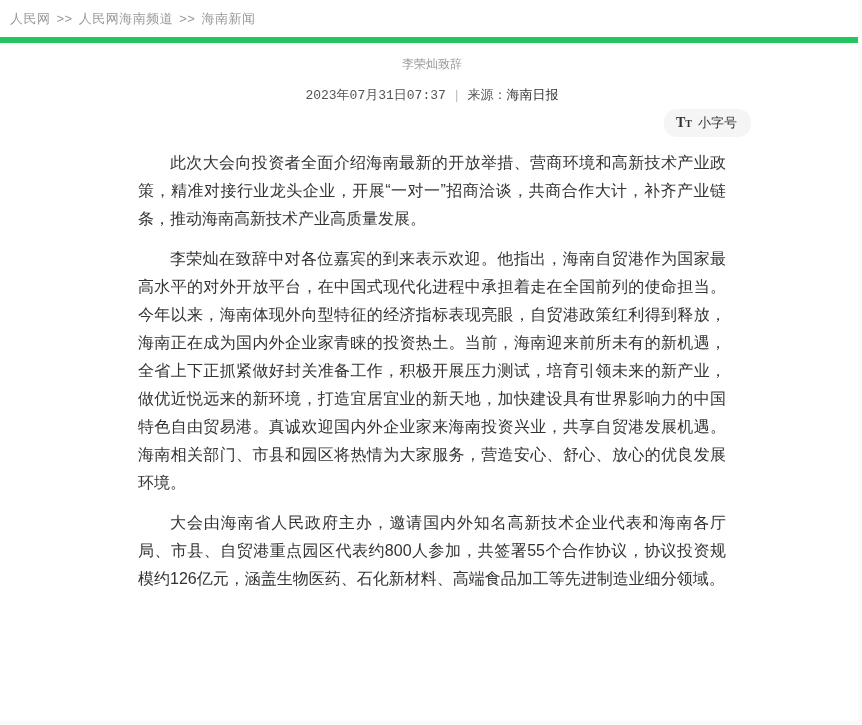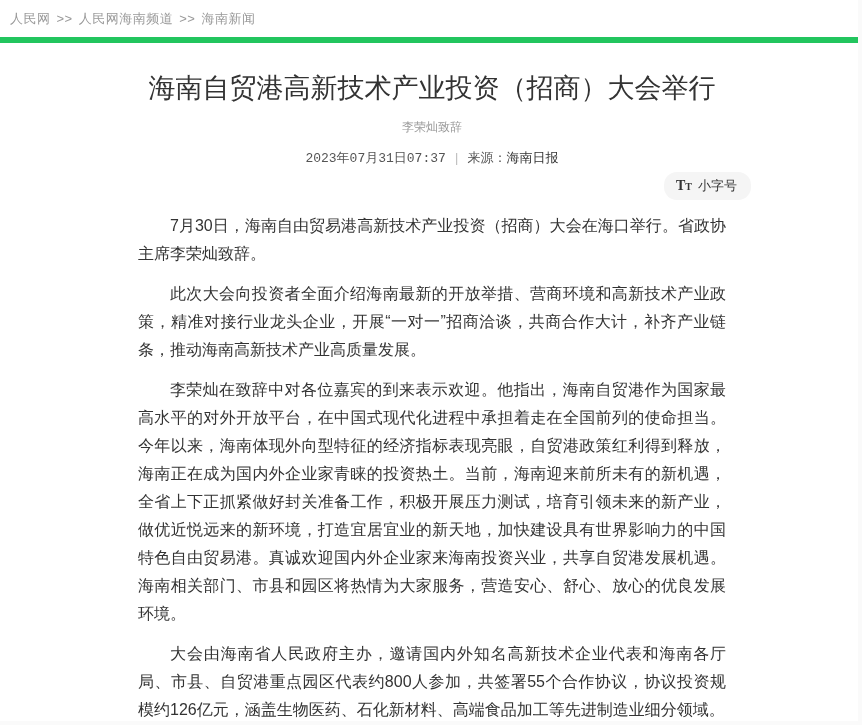--- a/index.html
+++ b/index.html
@@ -80,36 +80,34 @@
 </style>
 </head>
 <body>
 
 <div class="crumb-bar">
   <a>人民网</a><span class="crumb-sep">&gt;&gt;</span><a>人民网海南频道</a><span class="crumb-sep">&gt;&gt;</span><a>海南新闻</a>
 </div>
 
 <div class="article">
 
-  <h1 class="title pad-r">海南自贸港高新技术产业投资（招商）大会举行</h1>
 
   <div class="subtitle pad-r">李荣灿致辞</div>
 
   <div class="meta pad-r">
     <span>2023年07月31日07:37</span><span class="pipe">|</span><span>来源：</span><a>海南日报</a>
   </div>
 
   <div class="toolbar">
     <button class="pill">
       <span class="tt"><span class="t-big">T</span><span class="t-small">T</span></span>
       <span>小字号</span>
     </button>
   </div>
 
   <div class="body-text pad-r">
-    <p>7月30日，海南自由贸易港高新技术产业投资（招商）大会在海口举行。省政协主席李荣灿致辞。</p>
     <p>此次大会向投资者全面介绍海南最新的开放举措、营商环境和高新技术产业政策，精准对接行业龙头企业，开展“一对一”招商洽谈，共商合作大计，补齐产业链条，推动海南高新技术产业高质量发展。</p>
     <p>李荣灿在致辞中对各位嘉宾的到来表示欢迎。他指出，海南自贸港作为国家最高水平的对外开放平台，在中国式现代化进程中承担着走在全国前列的使命担当。今年以来，海南体现外向型特征的经济指标表现亮眼，自贸港政策红利得到释放，海南正在成为国内外企业家青睐的投资热土。当前，海南迎来前所未有的新机遇，全省上下正抓紧做好封关准备工作，积极开展压力测试，培育引领未来的新产业，做优近悦远来的新环境，打造宜居宜业的新天地，加快建设具有世界影响力的中国特色自由贸易港。真诚欢迎国内外企业家来海南投资兴业，共享自贸港发展机遇。海南相关部门、市县和园区将热情为大家服务，营造安心、舒心、放心的优良发展环境。</p>
     <p>大会由海南省人民政府主办，邀请国内外知名高新技术企业代表和海南各厅局、市县、自贸港重点园区代表约800人参加，共签署55个合作协议，协议投资规模约126亿元，涵盖生物医药、石化新材料、高端食品加工等先进制造业细分领域。</p>
 
   </div>
 
 </div>
 
 </body></html>

